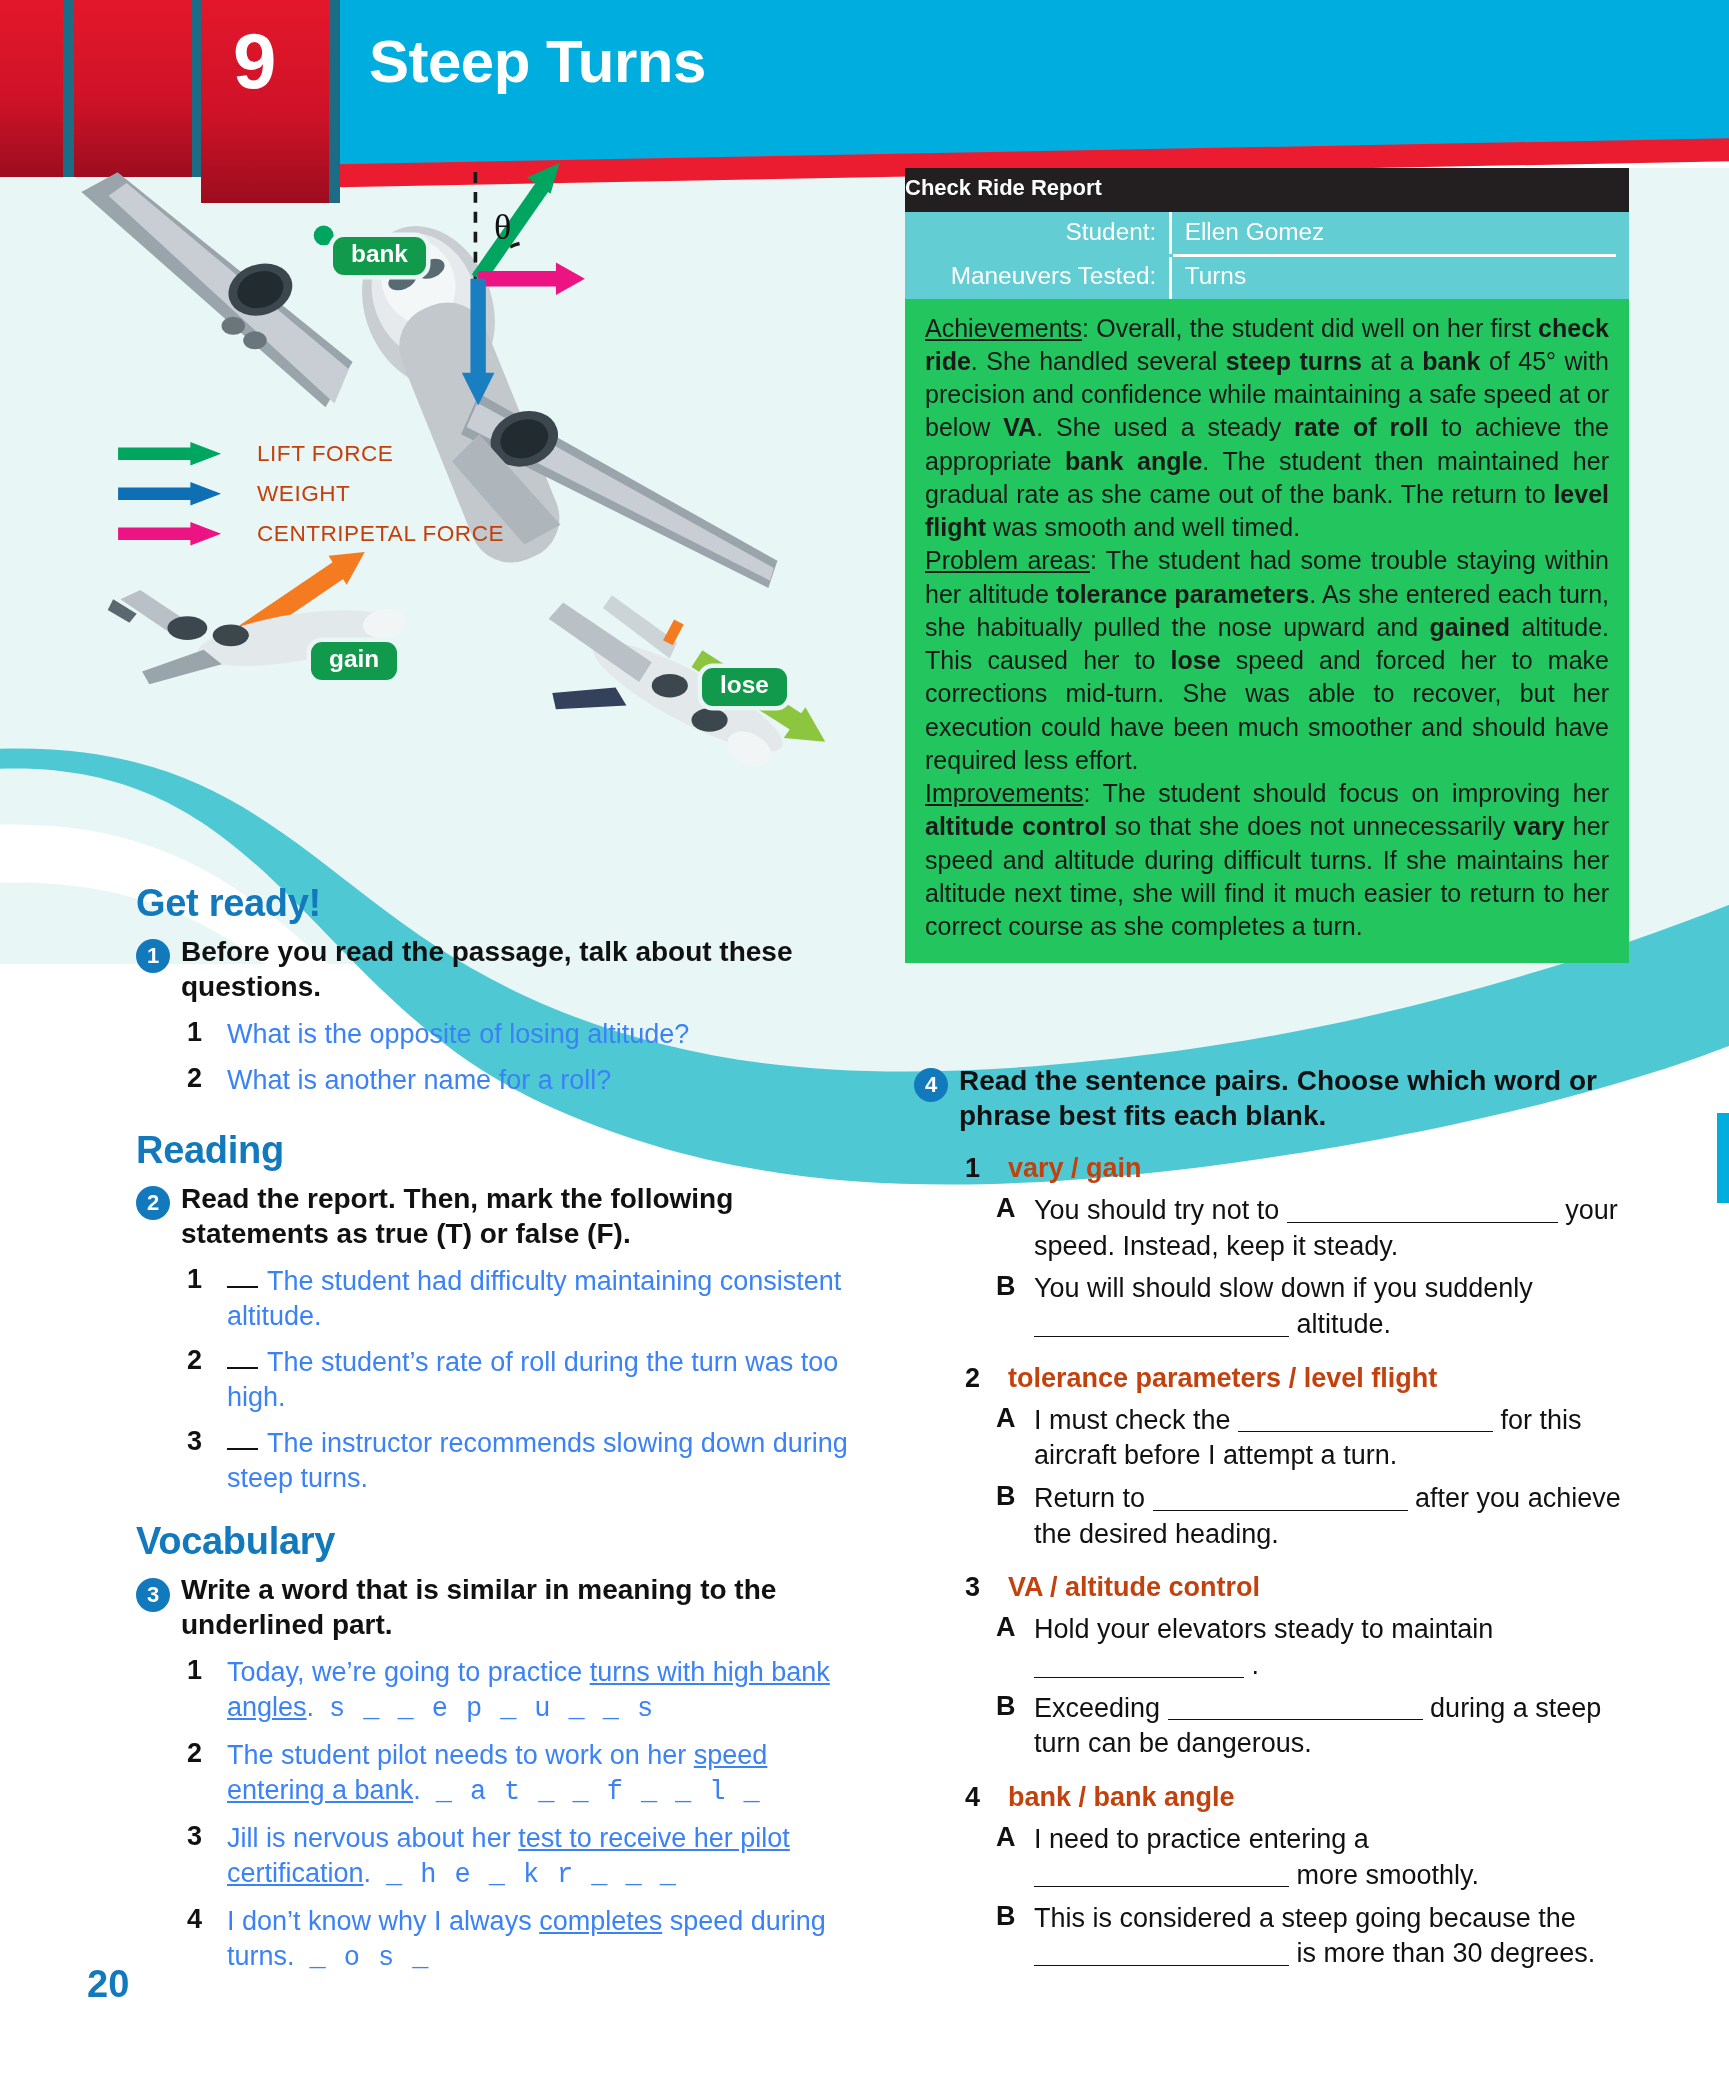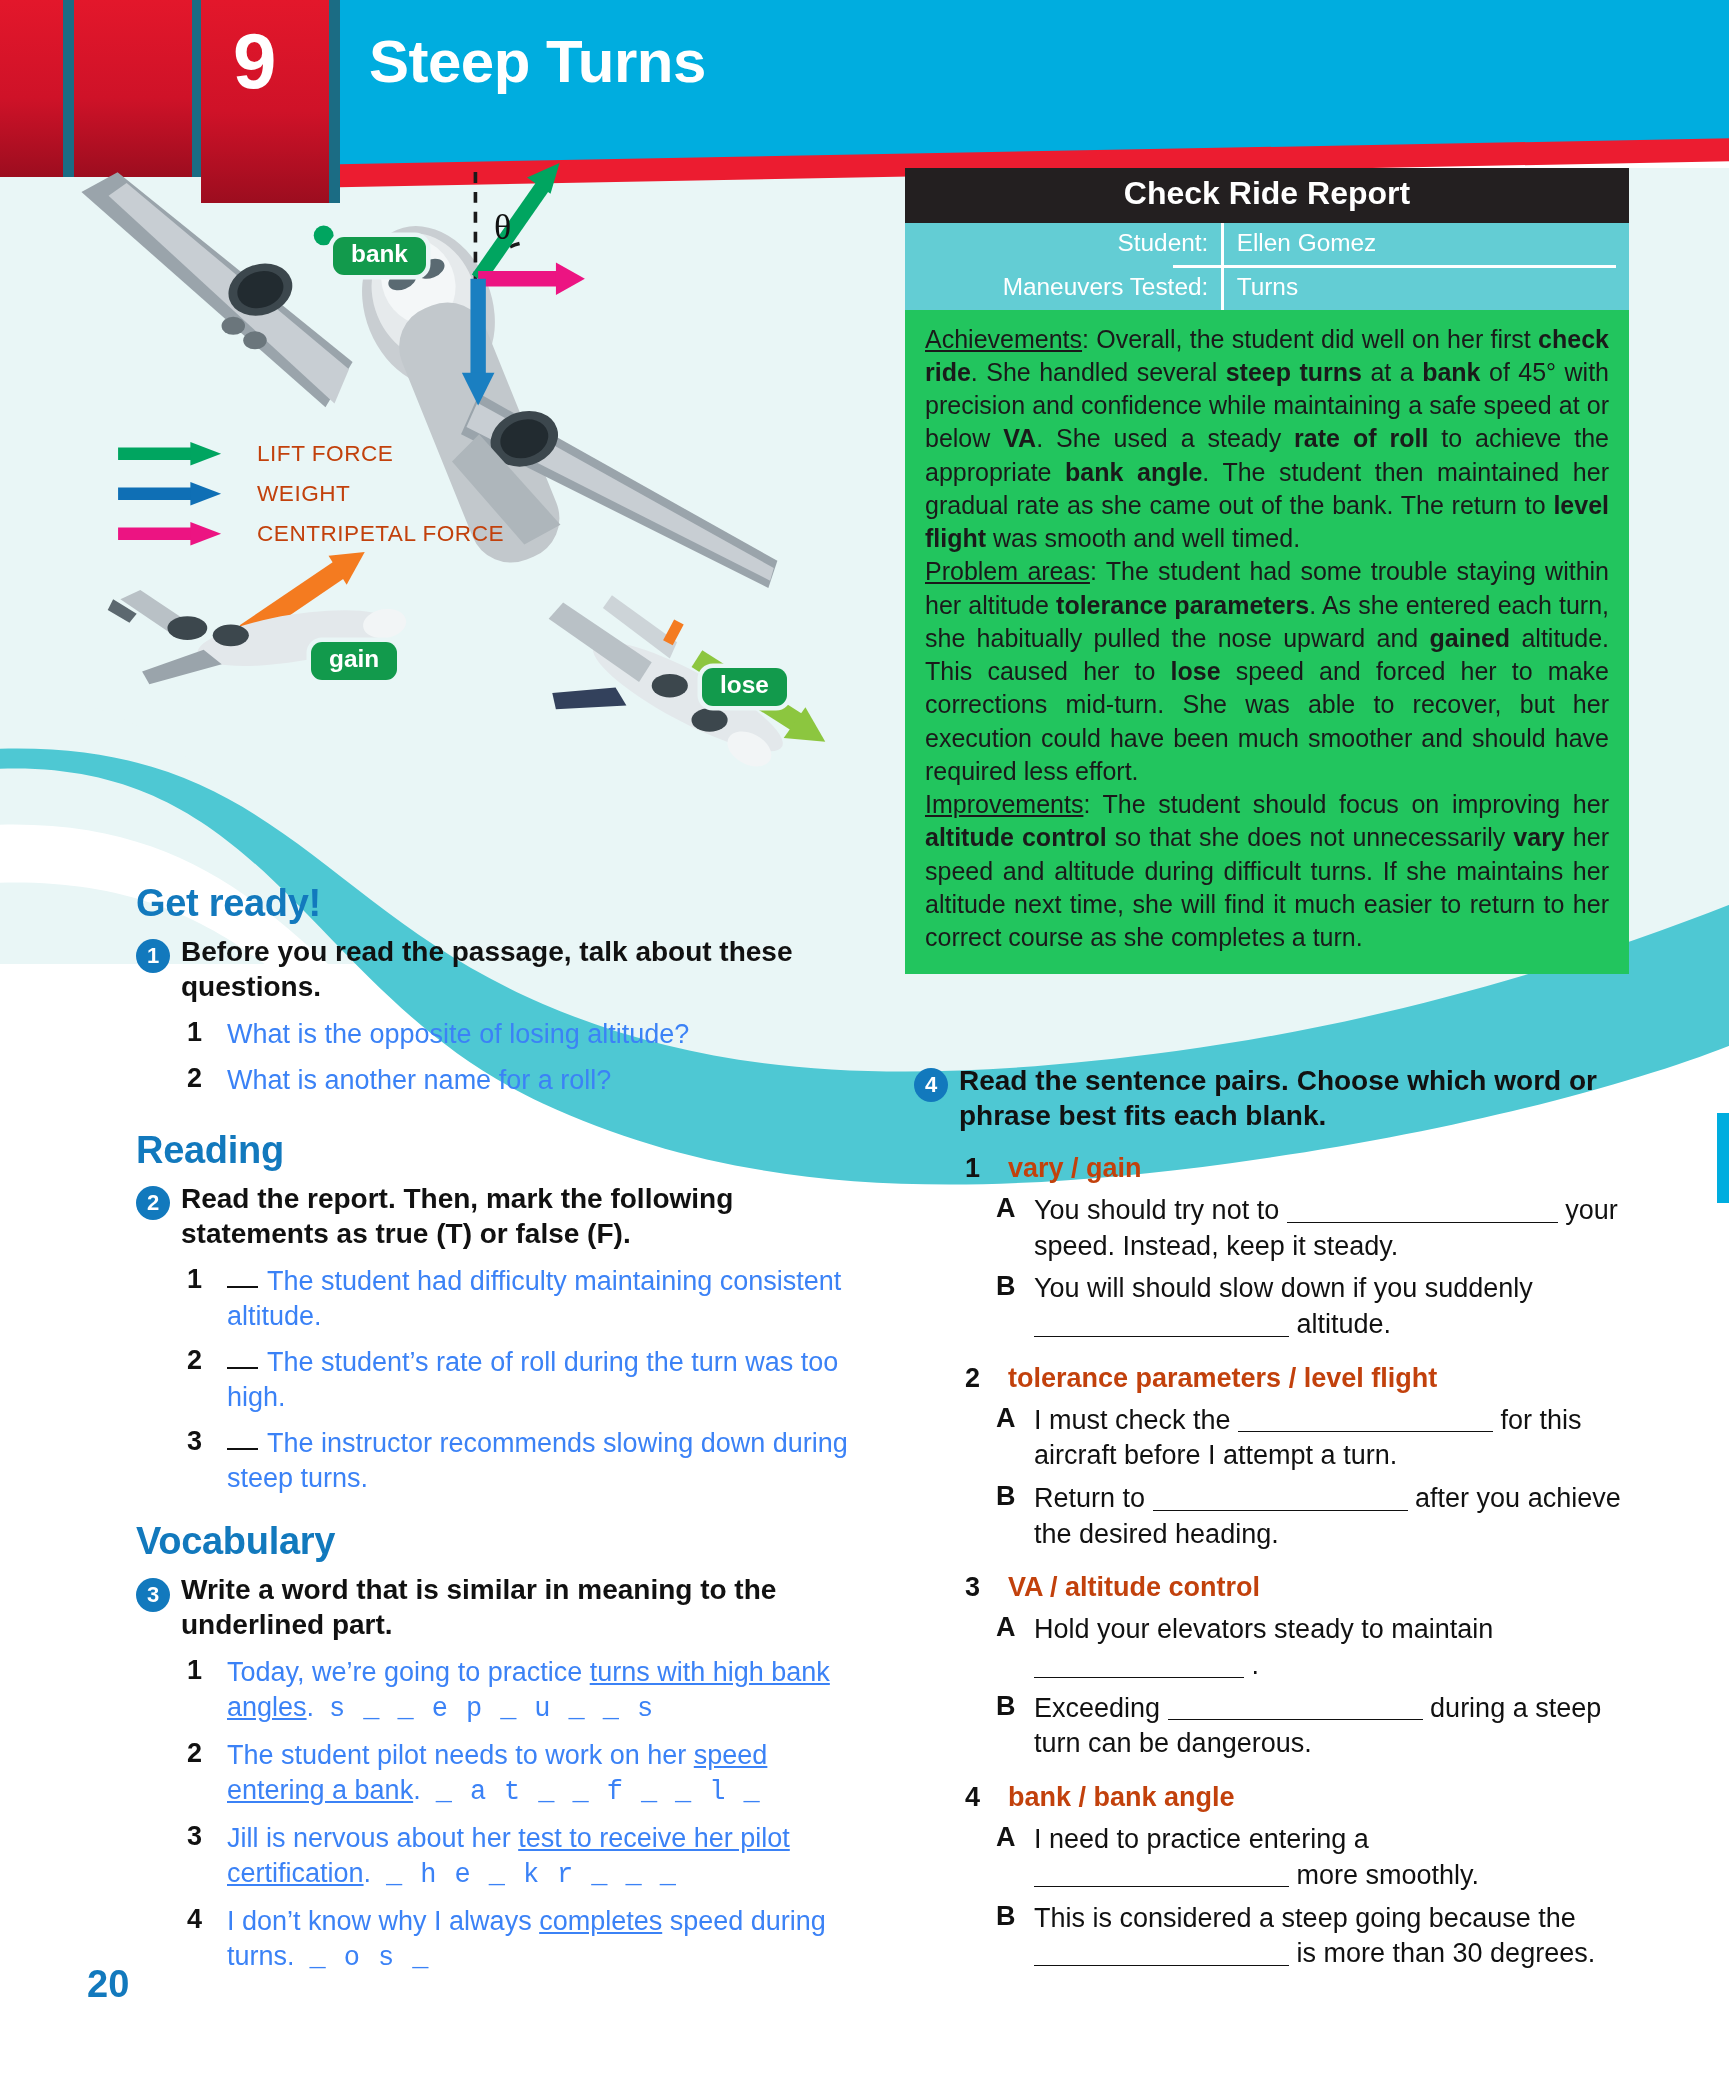--- a/index.html
+++ b/index.html
@@ -80,27 +80,27 @@
   }
 
   
   .wave{position:absolute;left:0;top:633px;width:1730px;height:579px;z-index:5;}
 
   
   .report{
     position:absolute;left:905px;top:168px;width:724px;z-index:10;
   }
   .report-head{
-    background:#231f20;color:#ffffff;text-align:center;
-    font-size:32px;font-weight:bold;padding:7.2px 0 11px 0;
+    background:#231f20;color:#ffffff;text-align:left;
+    font-size:22px;font-weight:bold;padding:7.2px 0 11px 0;
   }
   .report-meta{background:#63cdd4;padding:0;}
   .meta-row{display:flex;align-items:stretch;height:42px;}
   .meta-label{
-    width:316px;text-align:right;color:#ffffff;font-size:24.4px;
+    width:264px;text-align:right;color:#ffffff;font-size:24.4px;
     padding:5.4px 12.7px 0 0;box-sizing:border-box;
   }
   .meta-val{
     flex:1;color:#ffffff;font-size:24.4px;padding:5.4px 0 0 12.7px;
     border-left:3.6px solid #ffffff;box-sizing:border-box;position:relative;
   }
   .meta-sep{height:2.7px;background:#ffffff;margin:0 12.7px 0 268px;}
   .report-body{
     background:#22c55e;padding:12.7px 20px 20px 20px;
     font-size:25px;line-height:1.33;color:#1a1a1a;text-align:justify;

